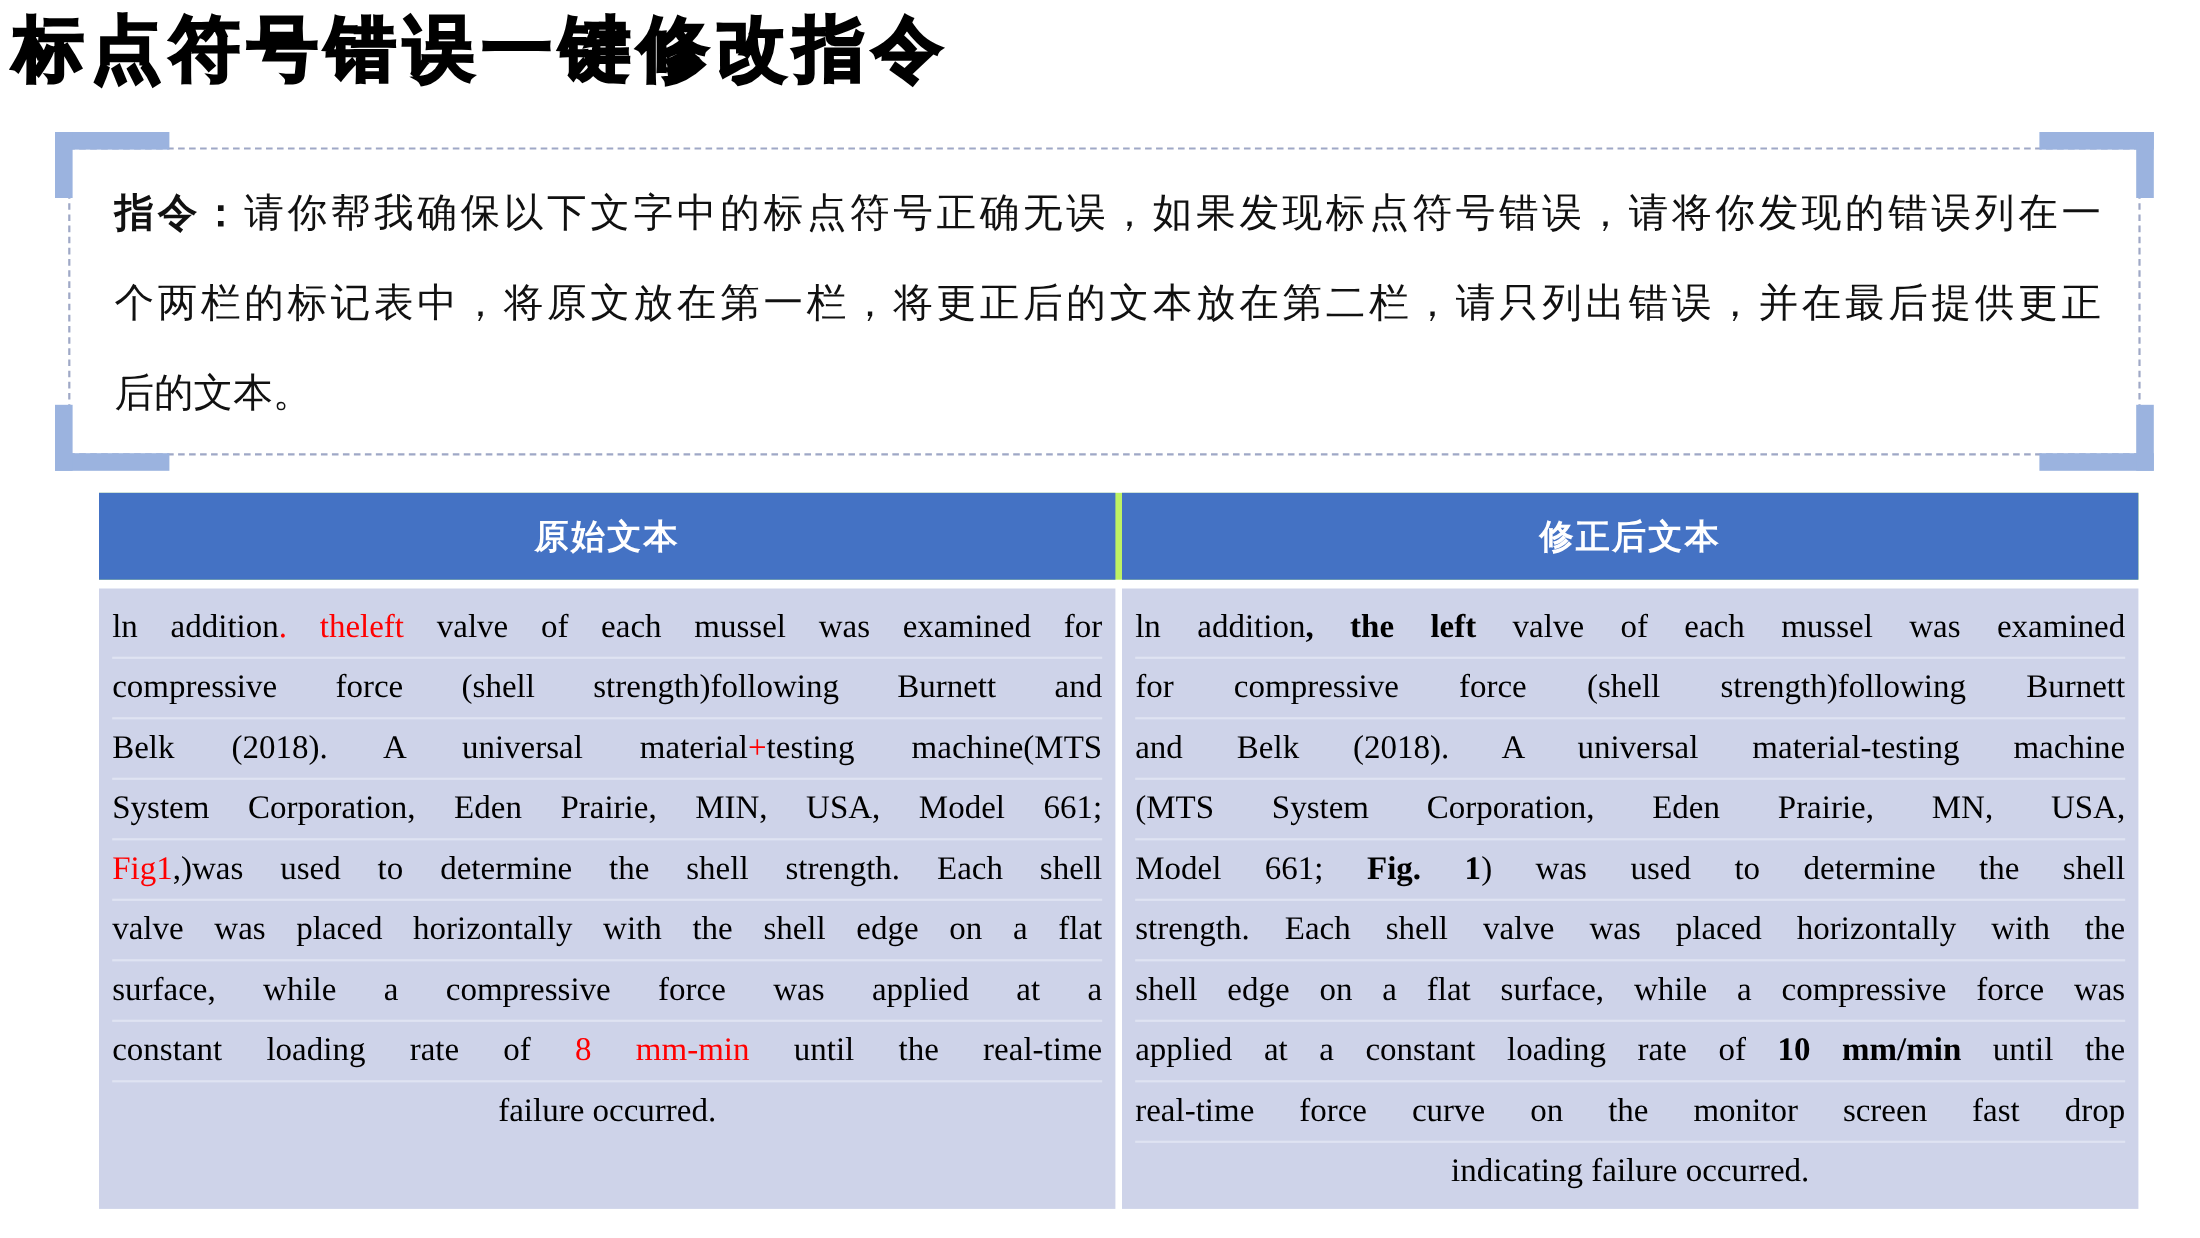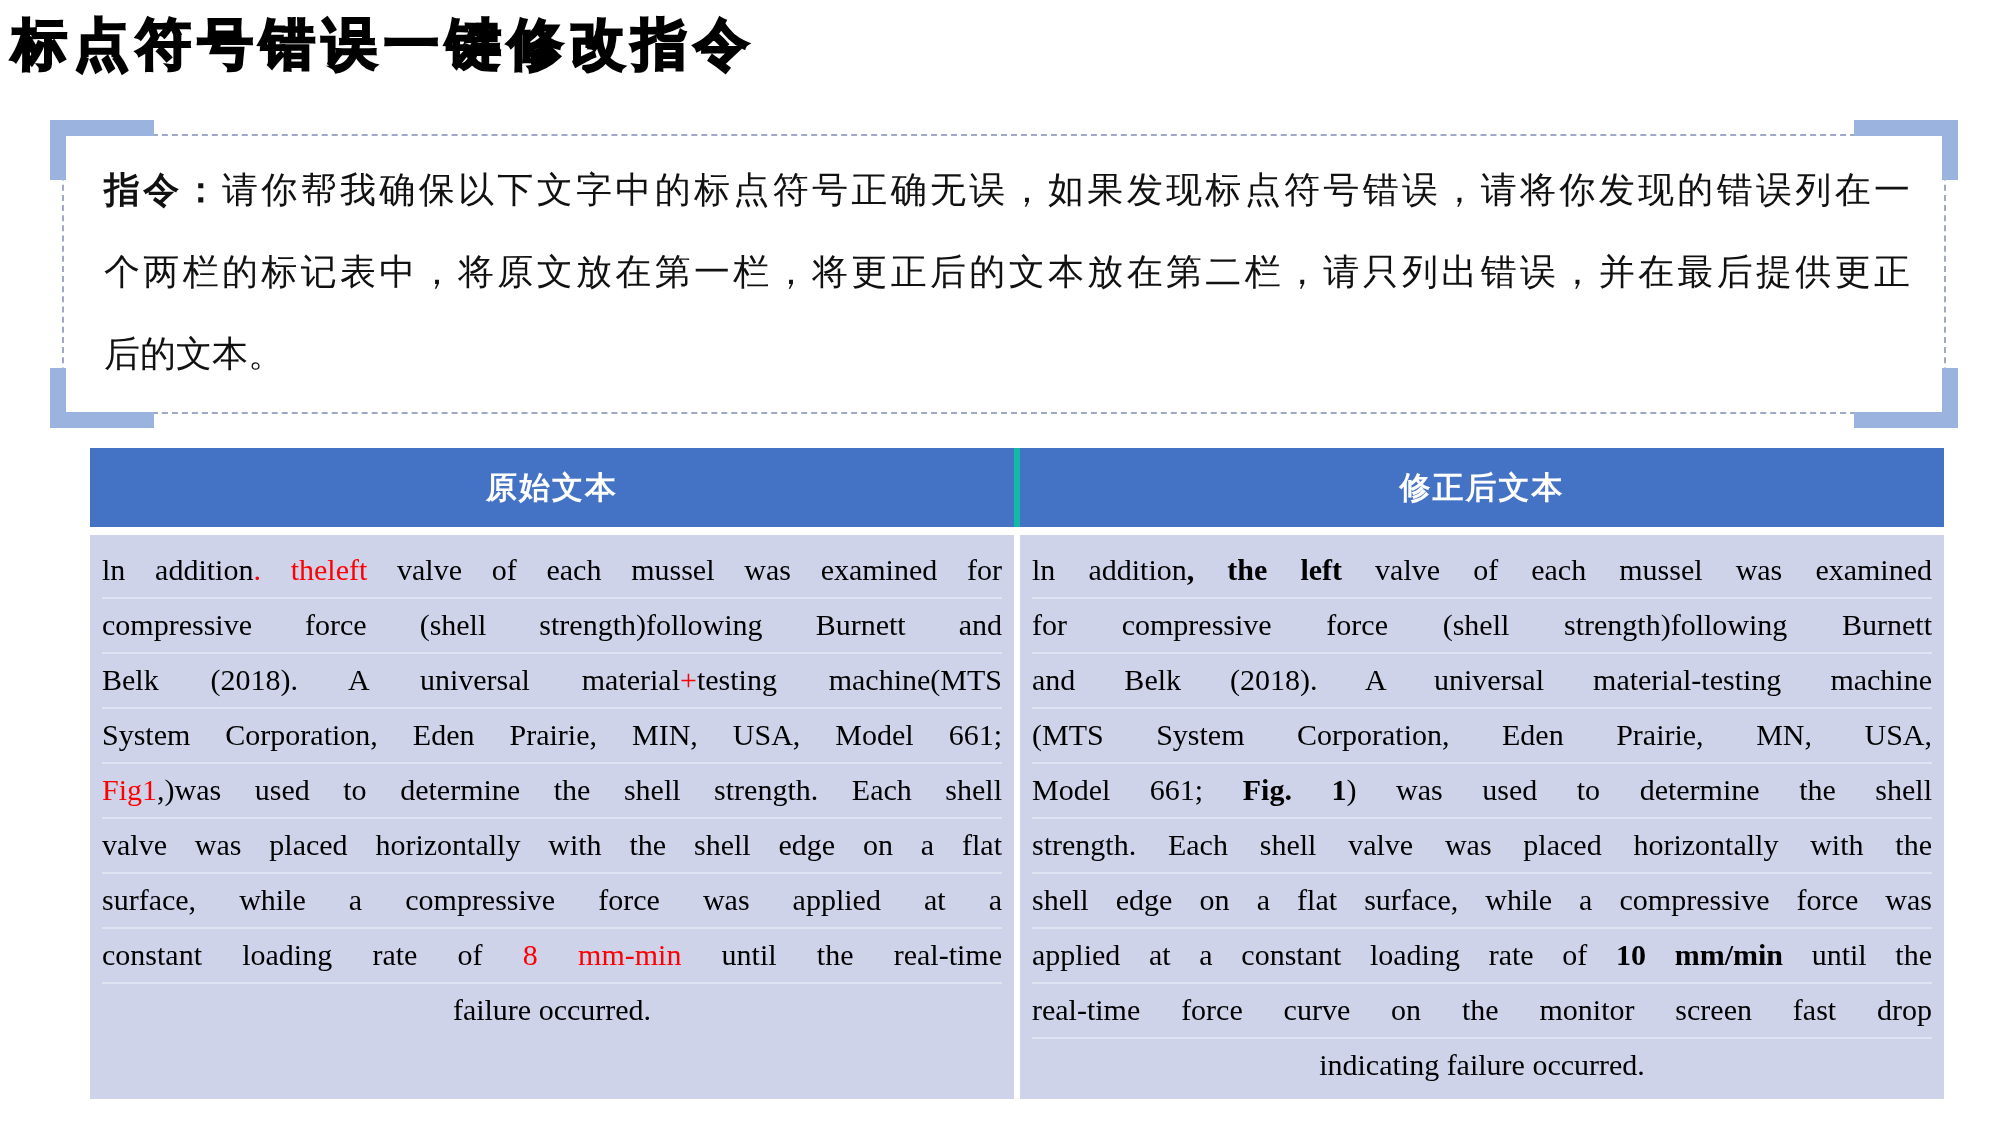--- a/index.html
+++ b/index.html
@@ -11,44 +11,44 @@
     --dash:#9FA8C6;
   }
   html,body{margin:0;padding:0;background:#ffffff;}
   .slide{
     position:relative;width:2000px;height:1125px;background:#ffffff;
     font-family:"Liberation Sans","DejaVu Sans",sans-serif;overflow:hidden;
   }
   
   .page-title{
     position:absolute;left:12px;top:2px;
-    font-size:55px;line-height:84px;font-weight:900;color:#000;
+    font-size:64px;line-height:84px;font-weight:900;color:#000;
     letter-spacing:7px;-webkit-text-stroke:2.5px #000;white-space:nowrap;
   }
   
   .instr-box{
     position:absolute;left:62px;top:134px;width:1884px;height:280px;
     border:2px dashed var(--dash);box-sizing:border-box;background:#fff;
   }
   .instr-text{
     position:absolute;left:104px;top:152px;width:1806px;
-    font-size:36px;color:#111;font-family:Liberation Mono, monospace;
+    font-size:36px;color:#111;
   }
   .iline{height:82px;line-height:82px;white-space:nowrap;}
   .iline.just{text-align:justify;text-align-last:justify;white-space:normal;}
   .bold{font-weight:bold;}
   .red{color:var(--red);}
   .corner{position:absolute;width:104px;height:60px;box-sizing:border-box;}
   .corner.tl{left:50px;top:120px;border-top:16px solid var(--bracket);border-left:16px solid var(--bracket);}
   .corner.tr{left:1854px;top:120px;border-top:16px solid var(--bracket);border-right:16px solid var(--bracket);}
   .corner.bl{left:50px;top:368px;border-bottom:16px solid var(--bracket);border-left:16px solid var(--bracket);}
   .corner.br{left:1854px;top:368px;border-bottom:16px solid var(--bracket);border-right:16px solid var(--bracket);}
   
   .ctable{position:absolute;left:90px;top:448px;width:1854px;}
-  .thead{display:flex;gap:6px;background:#14b8a6;}
+  .thead{display:flex;gap:6px;background:#bef264;}
   .th{
     flex:1;height:79px;line-height:79px;background:var(--header-bg);
     color:#fff;font-size:31px;font-weight:bold;text-align:center;letter-spacing:2px;
   }
   .tbody{display:flex;gap:6px;background:#fff;margin-top:8px;}
   .td{
     flex:1;background:var(--cell-bg);padding:9px 12px 5px 12px;box-sizing:border-box;
     font-family:"Liberation Serif","DejaVu Serif",serif;font-size:30px;color:#000;
   }
   .tline{height:55px;line-height:52px;border-bottom:2px solid var(--sep);

